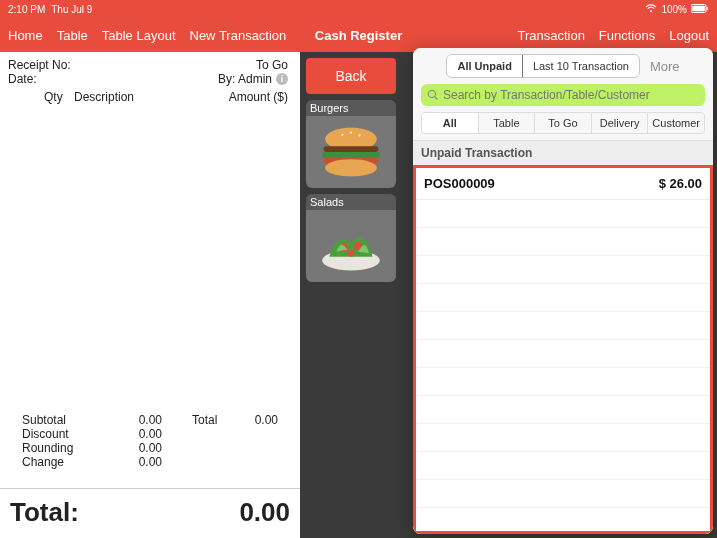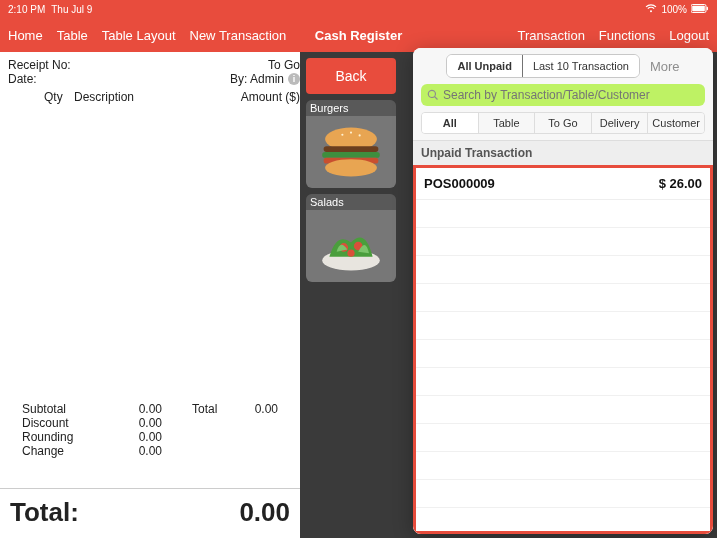--- a/index.html
+++ b/index.html
@@ -10,31 +10,31 @@
   .nav-bar { height: 34px; background: #e84c3d; display: flex; align-items: center; color: #fff; font-size: 13px; padding: 0 8px; position: relative; }
   .nav-left { display:flex; gap:14px; }
   .nav-title { position:absolute; left:50%; transform:translateX(-50%); font-weight:600; }
   .nav-right { margin-left:auto; display:flex; gap:14px; }
   .nav-item { cursor:pointer; }
 
   .body-row { display:flex; height: calc(538px - 18px - 34px); }
 
   
   .receipt { width: 300px; background:#fff; display:flex; flex-direction:column; font-size:12px; color:#222; }
-  .receipt-top { padding:6px 0 4px 8px; }
+  .receipt-top { padding:6px 12px 4px 8px; }
   .rline { display:flex; justify-content:space-between; }
   .rline .byadmin { display:flex; align-items:center; gap:4px;}
   .info-icon { width:12px;height:12px;border-radius:50%;background:#bbb;color:#fff;display:flex;align-items:center;justify-content:center;font-size:9px;font-weight:bold;}
   .hdr-row { display:flex; margin-top:4px; color:#222; }
   .hdr-qty { width:30px;margin-left:36px;} .hdr-desc{flex:1;} .hdr-amt{ text-align:left;}
   .receipt-body { flex:1; }
   .receipt-totals { padding:6px 22px; }
   .trow { display:flex; }
   .tlabel { width:80px; } .tval { width:60px; text-align:right;} .tlabel2{ flex:1; text-align:left; padding-left:30px;} .tval2{width:60px; text-align:right;}
-  .receipt-grand { border-top:1px solid #ccc; margin-top:24px; padding:8px 10px 10px 10px; display:flex; justify-content:space-between; align-items:baseline;}
+  .receipt-grand { border-top:1px solid #ccc; margin-top:13px; padding:8px 10px 10px 10px; display:flex; justify-content:space-between; align-items:baseline;}
   .receipt-grand .lab { font-size:26px; font-weight:700;}
   .receipt-grand .val { font-size:26px; font-weight:700;}
 
   
   .mid { flex:1; background:#3a3a3a; padding:6px; display:flex; gap:6px; }
   .cat-col { width:90px; display:flex; flex-direction:column; gap:6px; }
   .back-btn { background:#e84c3d; color:#fff; height:36px; border-radius:4px; display:flex; align-items:center; justify-content:center; font-size:14px; font-weight:500; cursor:pointer;}
   .cat-tile { background:#777; border-radius:6px; overflow:hidden; height:88px; display:flex; flex-direction:column; cursor:pointer; }
   .cat-label { color:#fff; font-size:11px; padding:2px 4px; background:rgba(0,0,0,0.25);}
   .cat-img { flex:1; display:flex; align-items:center; justify-content:center;}

